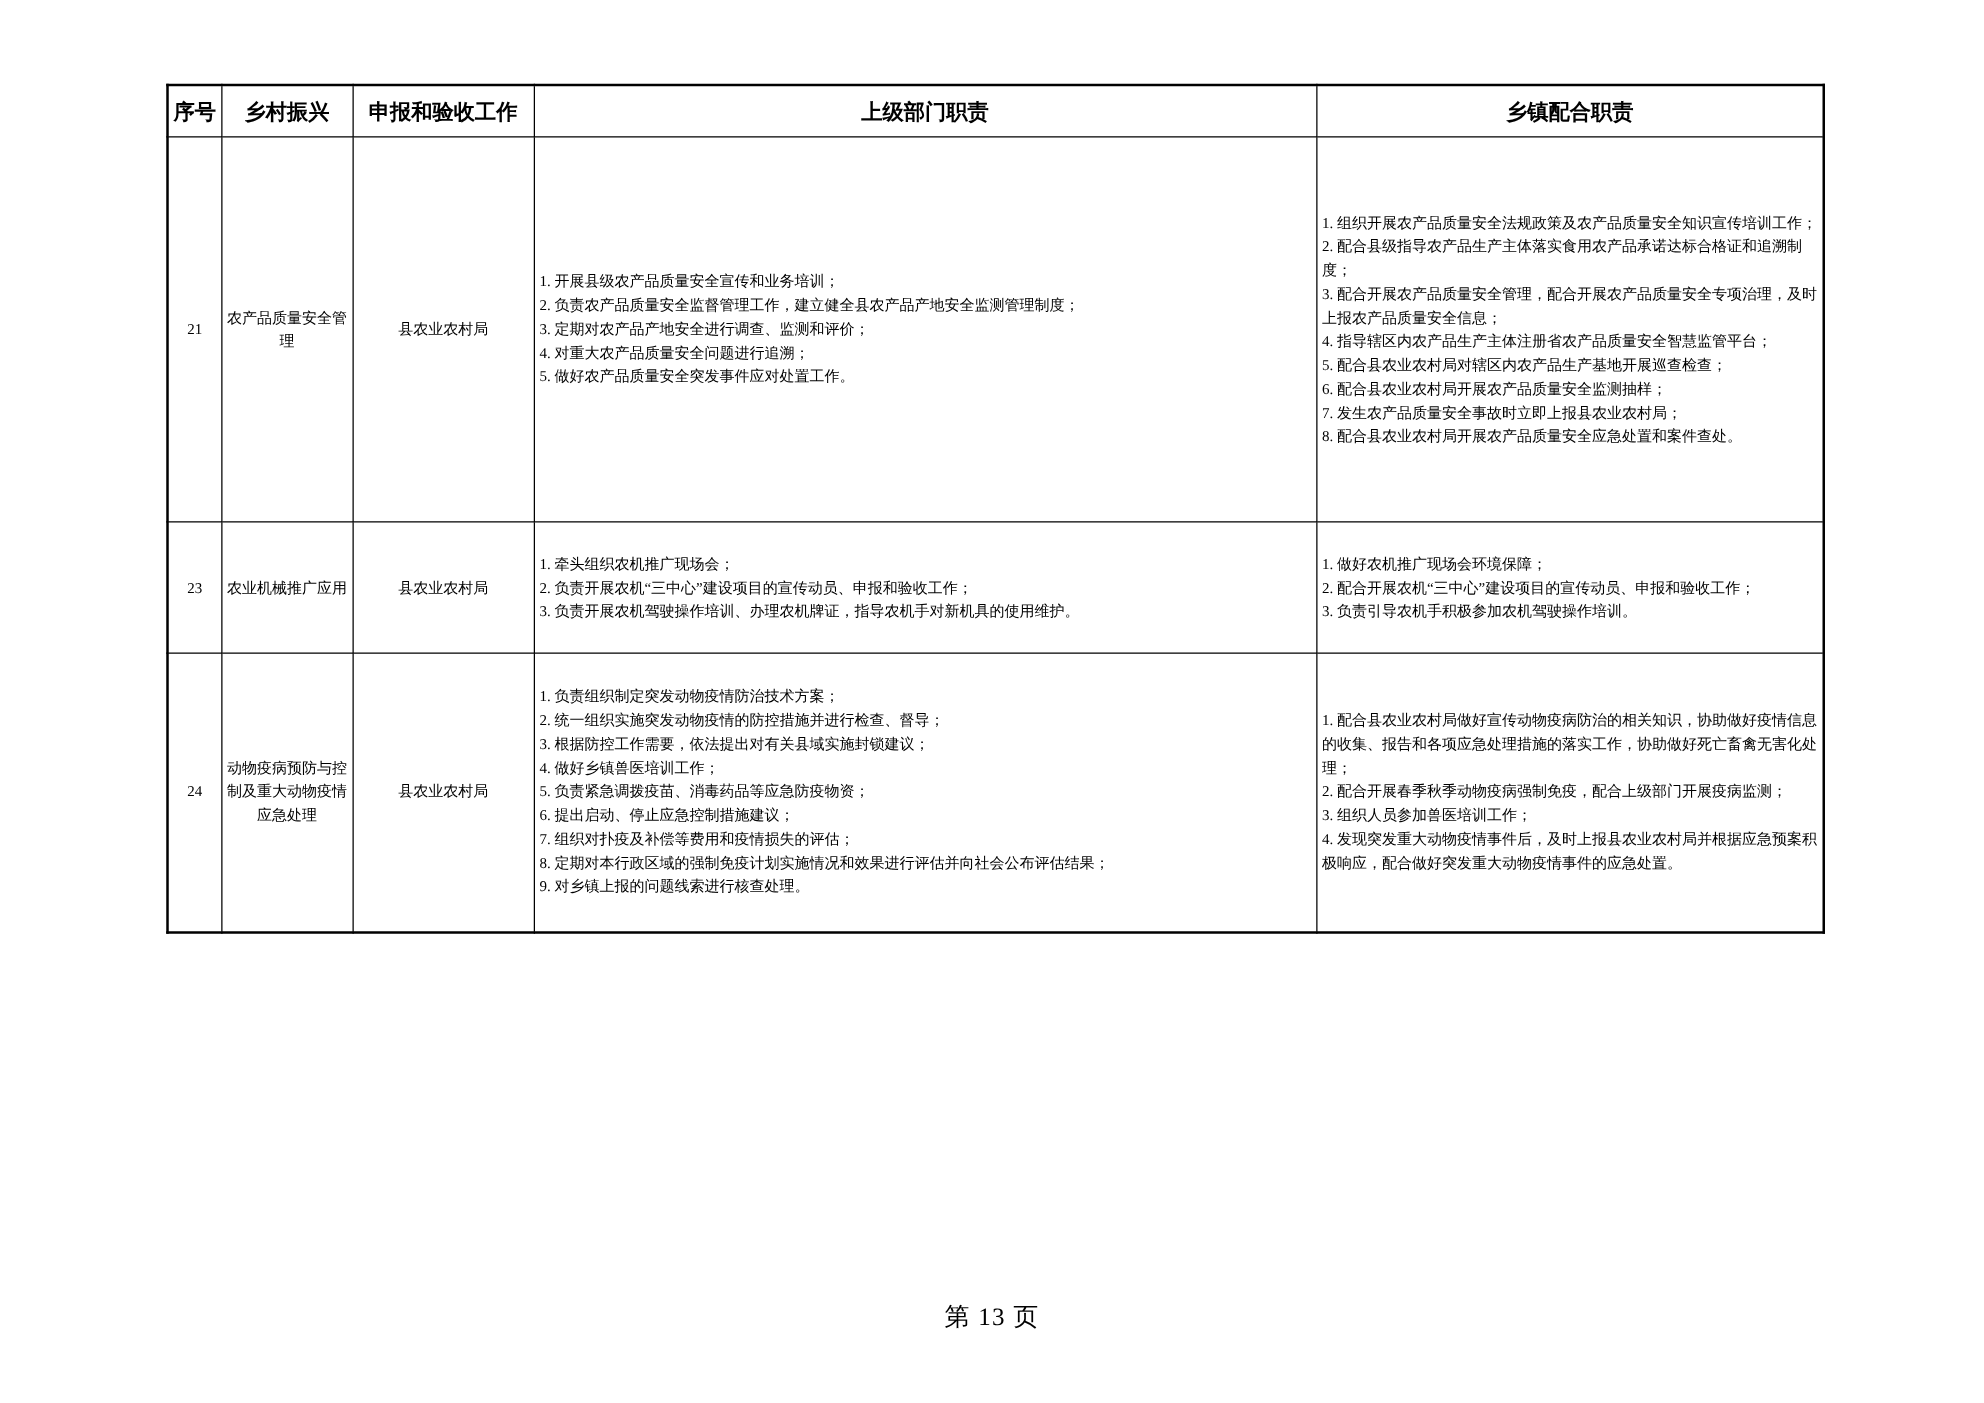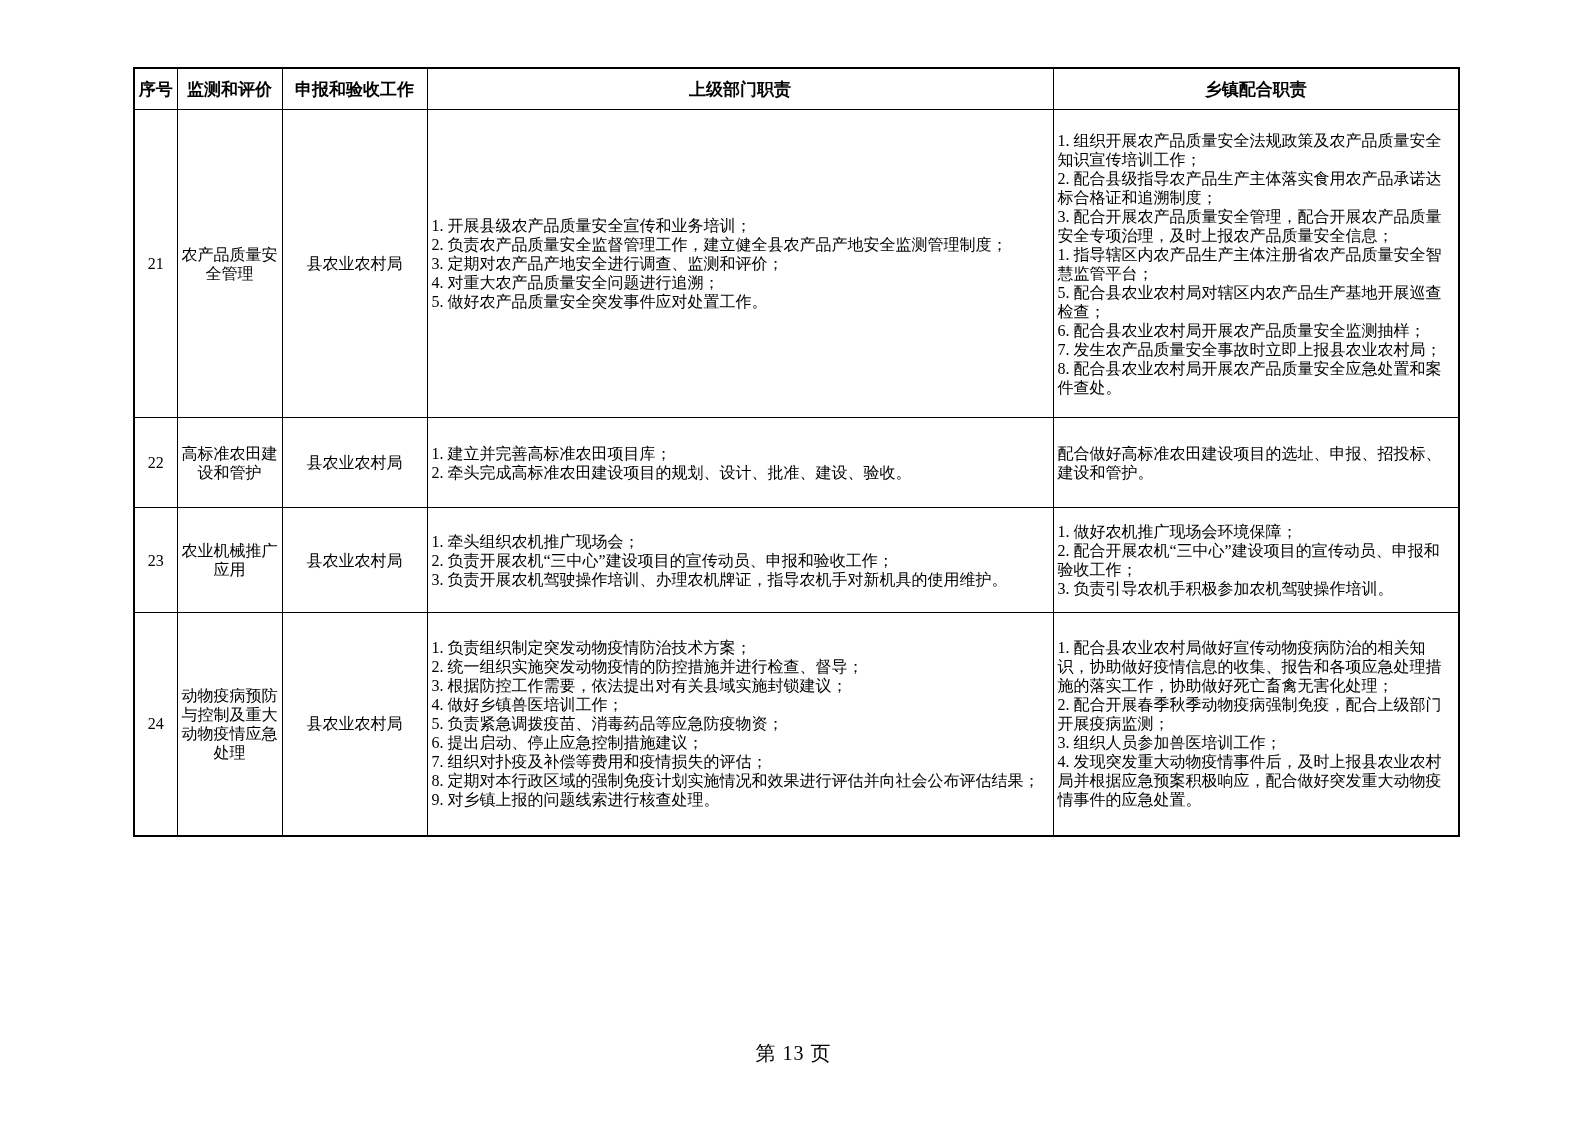--- a/index.html
+++ b/index.html
@@ -24,21 +24,21 @@
   table.resp-table {
     width: 1325px;
     table-layout: fixed;
     border-collapse: collapse;
     border: 2.5px solid #000;
   }
   table.resp-table th,
   table.resp-table td {
     border: 1.5px solid #000;
     vertical-align: middle;
-    font-size: 16px;
+    font-size: 12px;
     line-height: 19px;
     padding: 2px 4px;
     overflow: hidden;
   }
   table.resp-table th {
     font-size: 17px;
     font-weight: bold;
     text-align: center;
     height: 36px;
     padding: 2px 2px;
@@ -83,21 +83,21 @@
     <colgroup>
       <col style="width:43px">
       <col style="width:105px">
       <col style="width:145px">
       <col style="width:626px">
       <col style="width:406px">
     </colgroup>
     <thead>
       <tr>
         <th>序号</th>
-        <th>监测和评价</th>
+        <th>乡村振兴</th>
         <th>申报和验收工作</th>
         <th>上级部门职责</th>
         <th>乡镇配合职责</th>
       </tr>
     </thead>
     <tbody>
 
       <tr class="row-h-21">
         <td class="c-seq">21</td>
         <td class="c-name">农产品质量安全管理</td>
@@ -106,40 +106,28 @@
             <div>1. 开展县级农产品质量安全宣传和业务培训；</div>
             <div>2. 负责农产品质量安全监督管理工作，建立健全县农产品产地安全监测管理制度；</div>
             <div>3. 定期对农产品产地安全进行调查、监测和评价；</div>
             <div>4. 对重大农产品质量安全问题进行追溯；</div>
             <div>5. 做好农产品质量安全突发事件应对处置工作。</div>
           </td>
         <td class="c-town">
             <div>1. 组织开展农产品质量安全法规政策及农产品质量安全知识宣传培训工作；</div>
             <div>2. 配合县级指导农产品生产主体落实食用农产品承诺达标合格证和追溯制度；</div>
             <div>3. 配合开展农产品质量安全管理，配合开展农产品质量安全专项治理，及时上报农产品质量安全信息；</div>
-            <div>1. 指导辖区内农产品生产主体注册省农产品质量安全智慧监管平台；</div>
+            <div>4. 指导辖区内农产品生产主体注册省农产品质量安全智慧监管平台；</div>
             <div>5. 配合县农业农村局对辖区内农产品生产基地开展巡查检查；</div>
             <div>6. 配合县农业农村局开展农产品质量安全监测抽样；</div>
             <div>7. 发生农产品质量安全事故时立即上报县农业农村局；</div>
             <div>8. 配合县农业农村局开展农产品质量安全应急处置和案件查处。</div>
           </td>
       </tr>
 
-      <tr class="row-h-22">
-        <td class="c-seq">22</td>
-        <td class="c-name">高标准农田建设和管护</td>
-        <td class="c-dept">县农业农村局</td>
-        <td class="c-duty">
-            <div>1. 建立并完善高标准农田项目库；</div>
-            <div>2. 牵头完成高标准农田建设项目的规划、设计、批准、建设、验收。</div>
-          </td>
-        <td class="c-town">
-            <div>配合做好高标准农田建设项目的选址、申报、招投标、建设和管护。</div>
-          </td>
-      </tr>
 
       <tr class="row-h-23">
         <td class="c-seq">23</td>
         <td class="c-name">农业机械推广应用</td>
         <td class="c-dept">县农业农村局</td>
         <td class="c-duty">
             <div>1. 牵头组织农机推广现场会；</div>
             <div>2. 负责开展农机“三中心”建设项目的宣传动员、申报和验收工作；</div>
             <div>3. 负责开展农机驾驶操作培训、办理农机牌证，指导农机手对新机具的使用维护。</div>
           </td>

